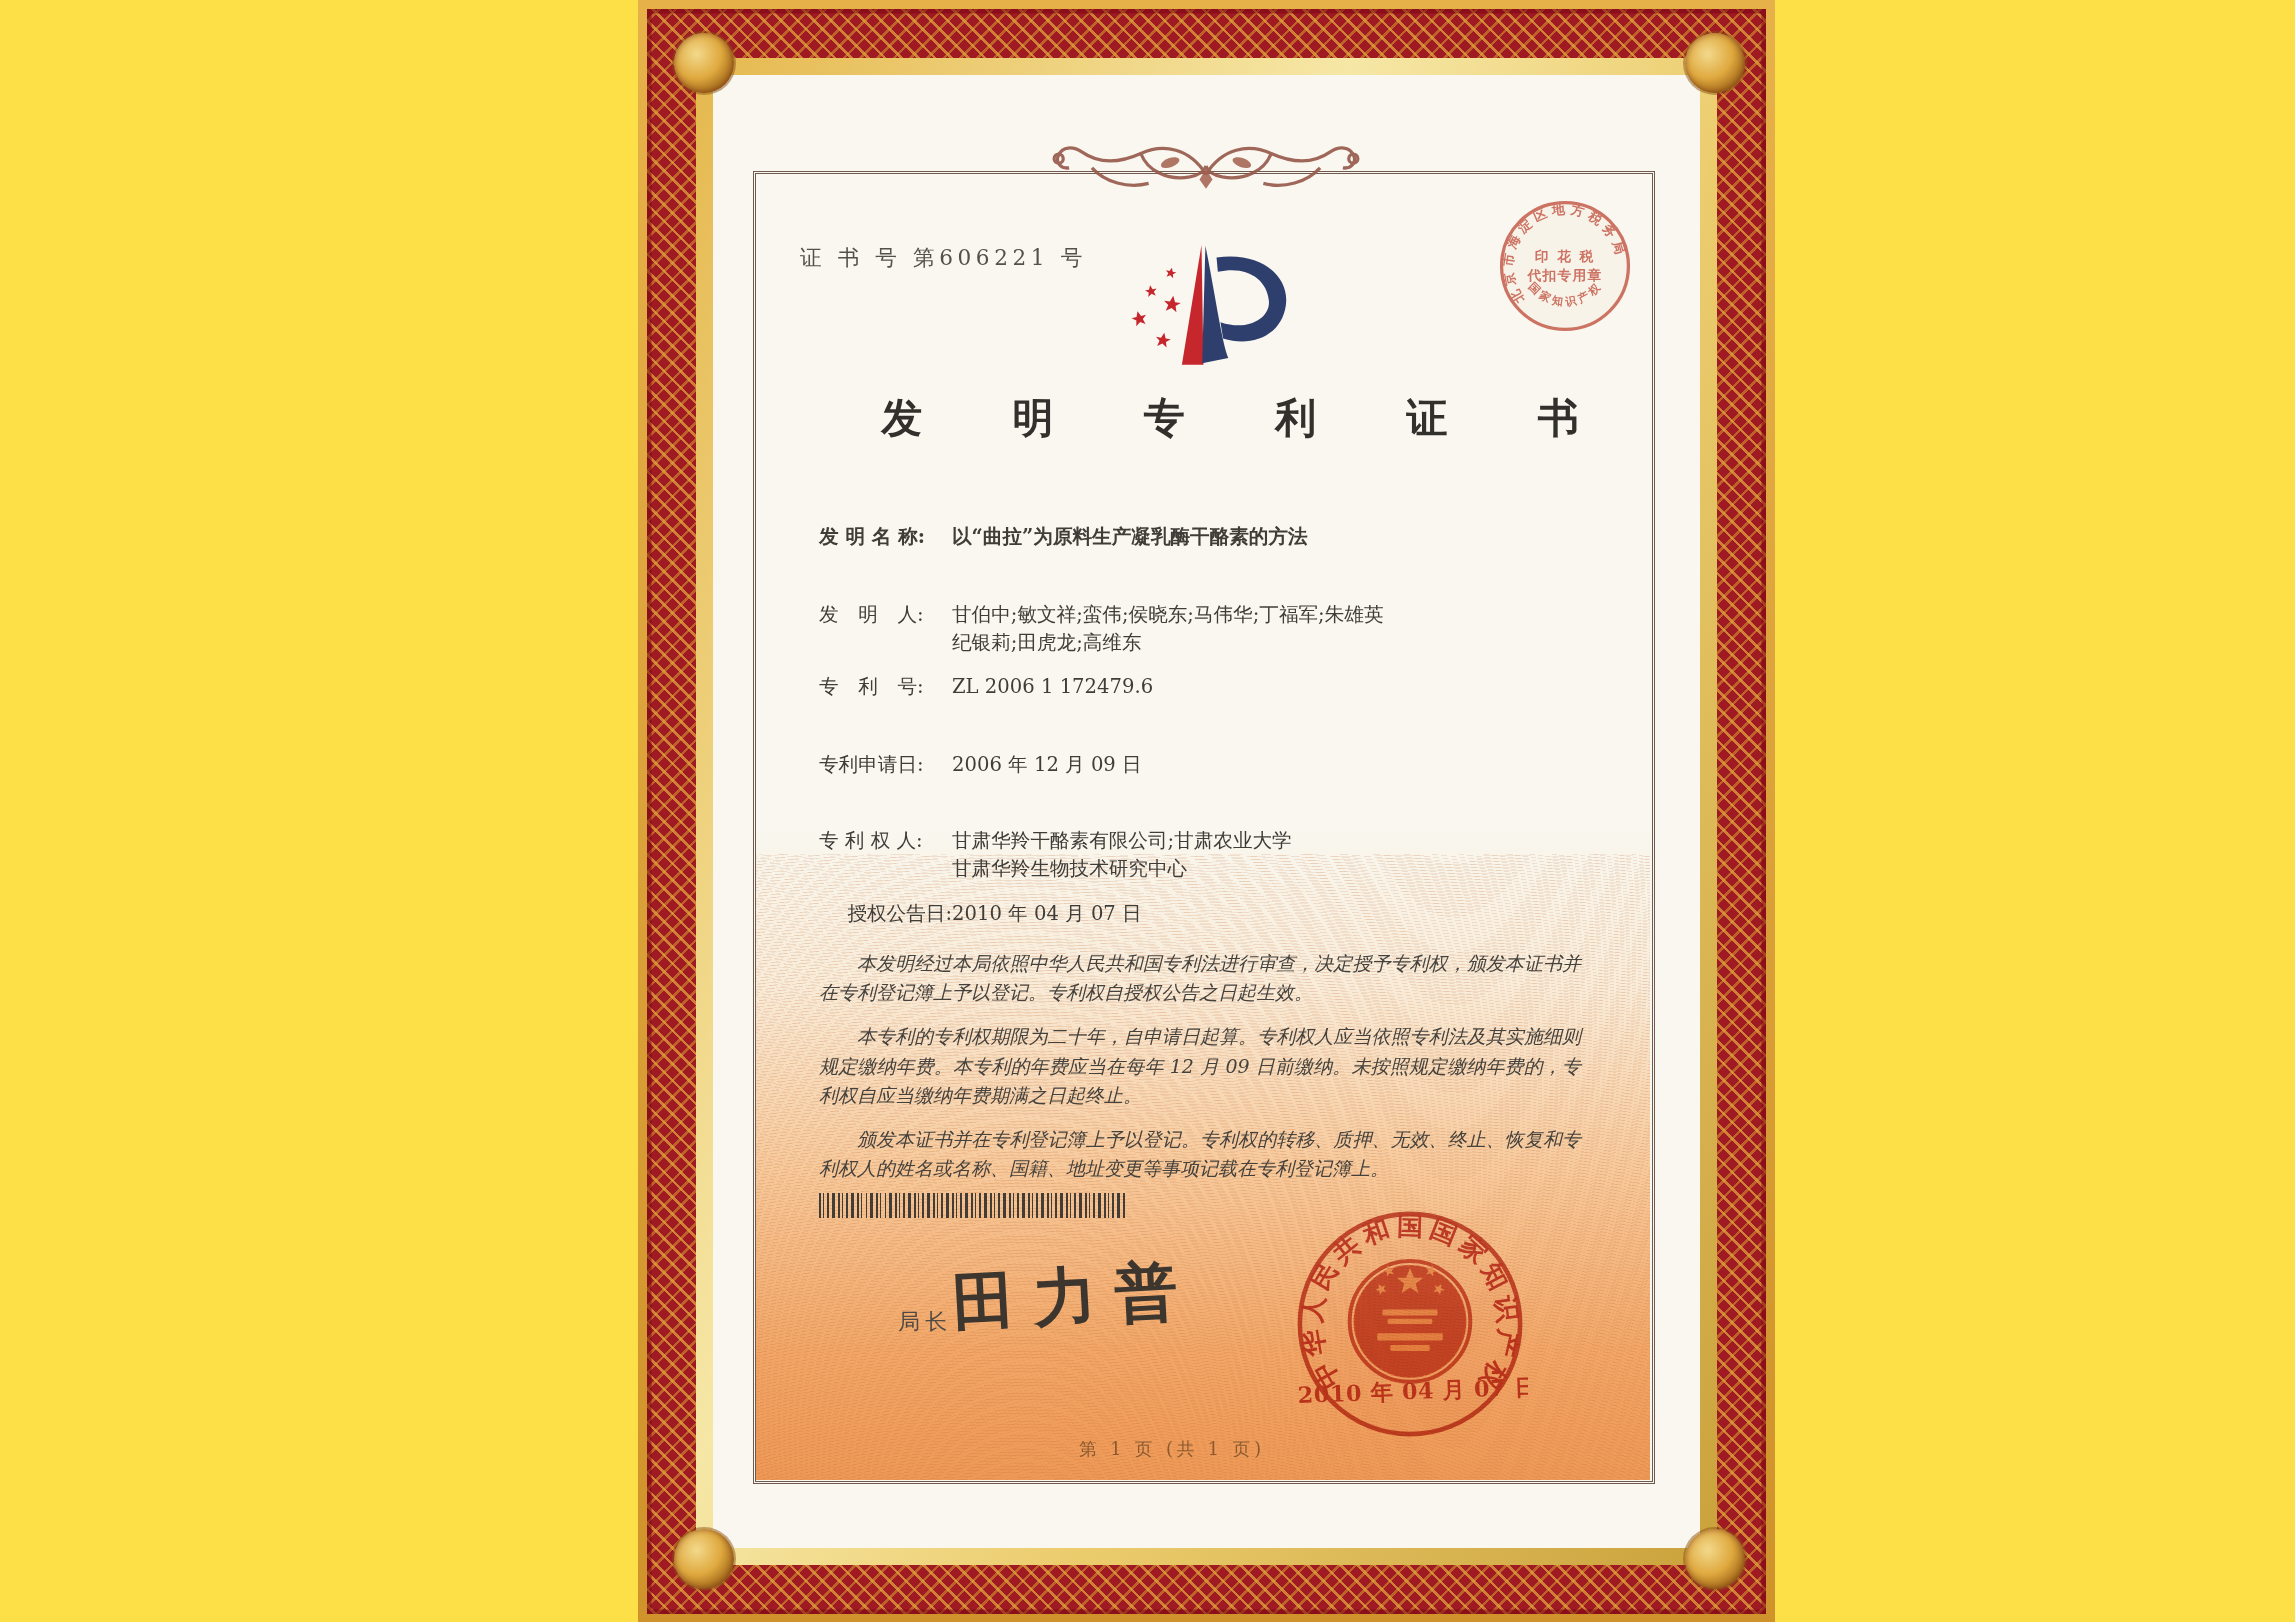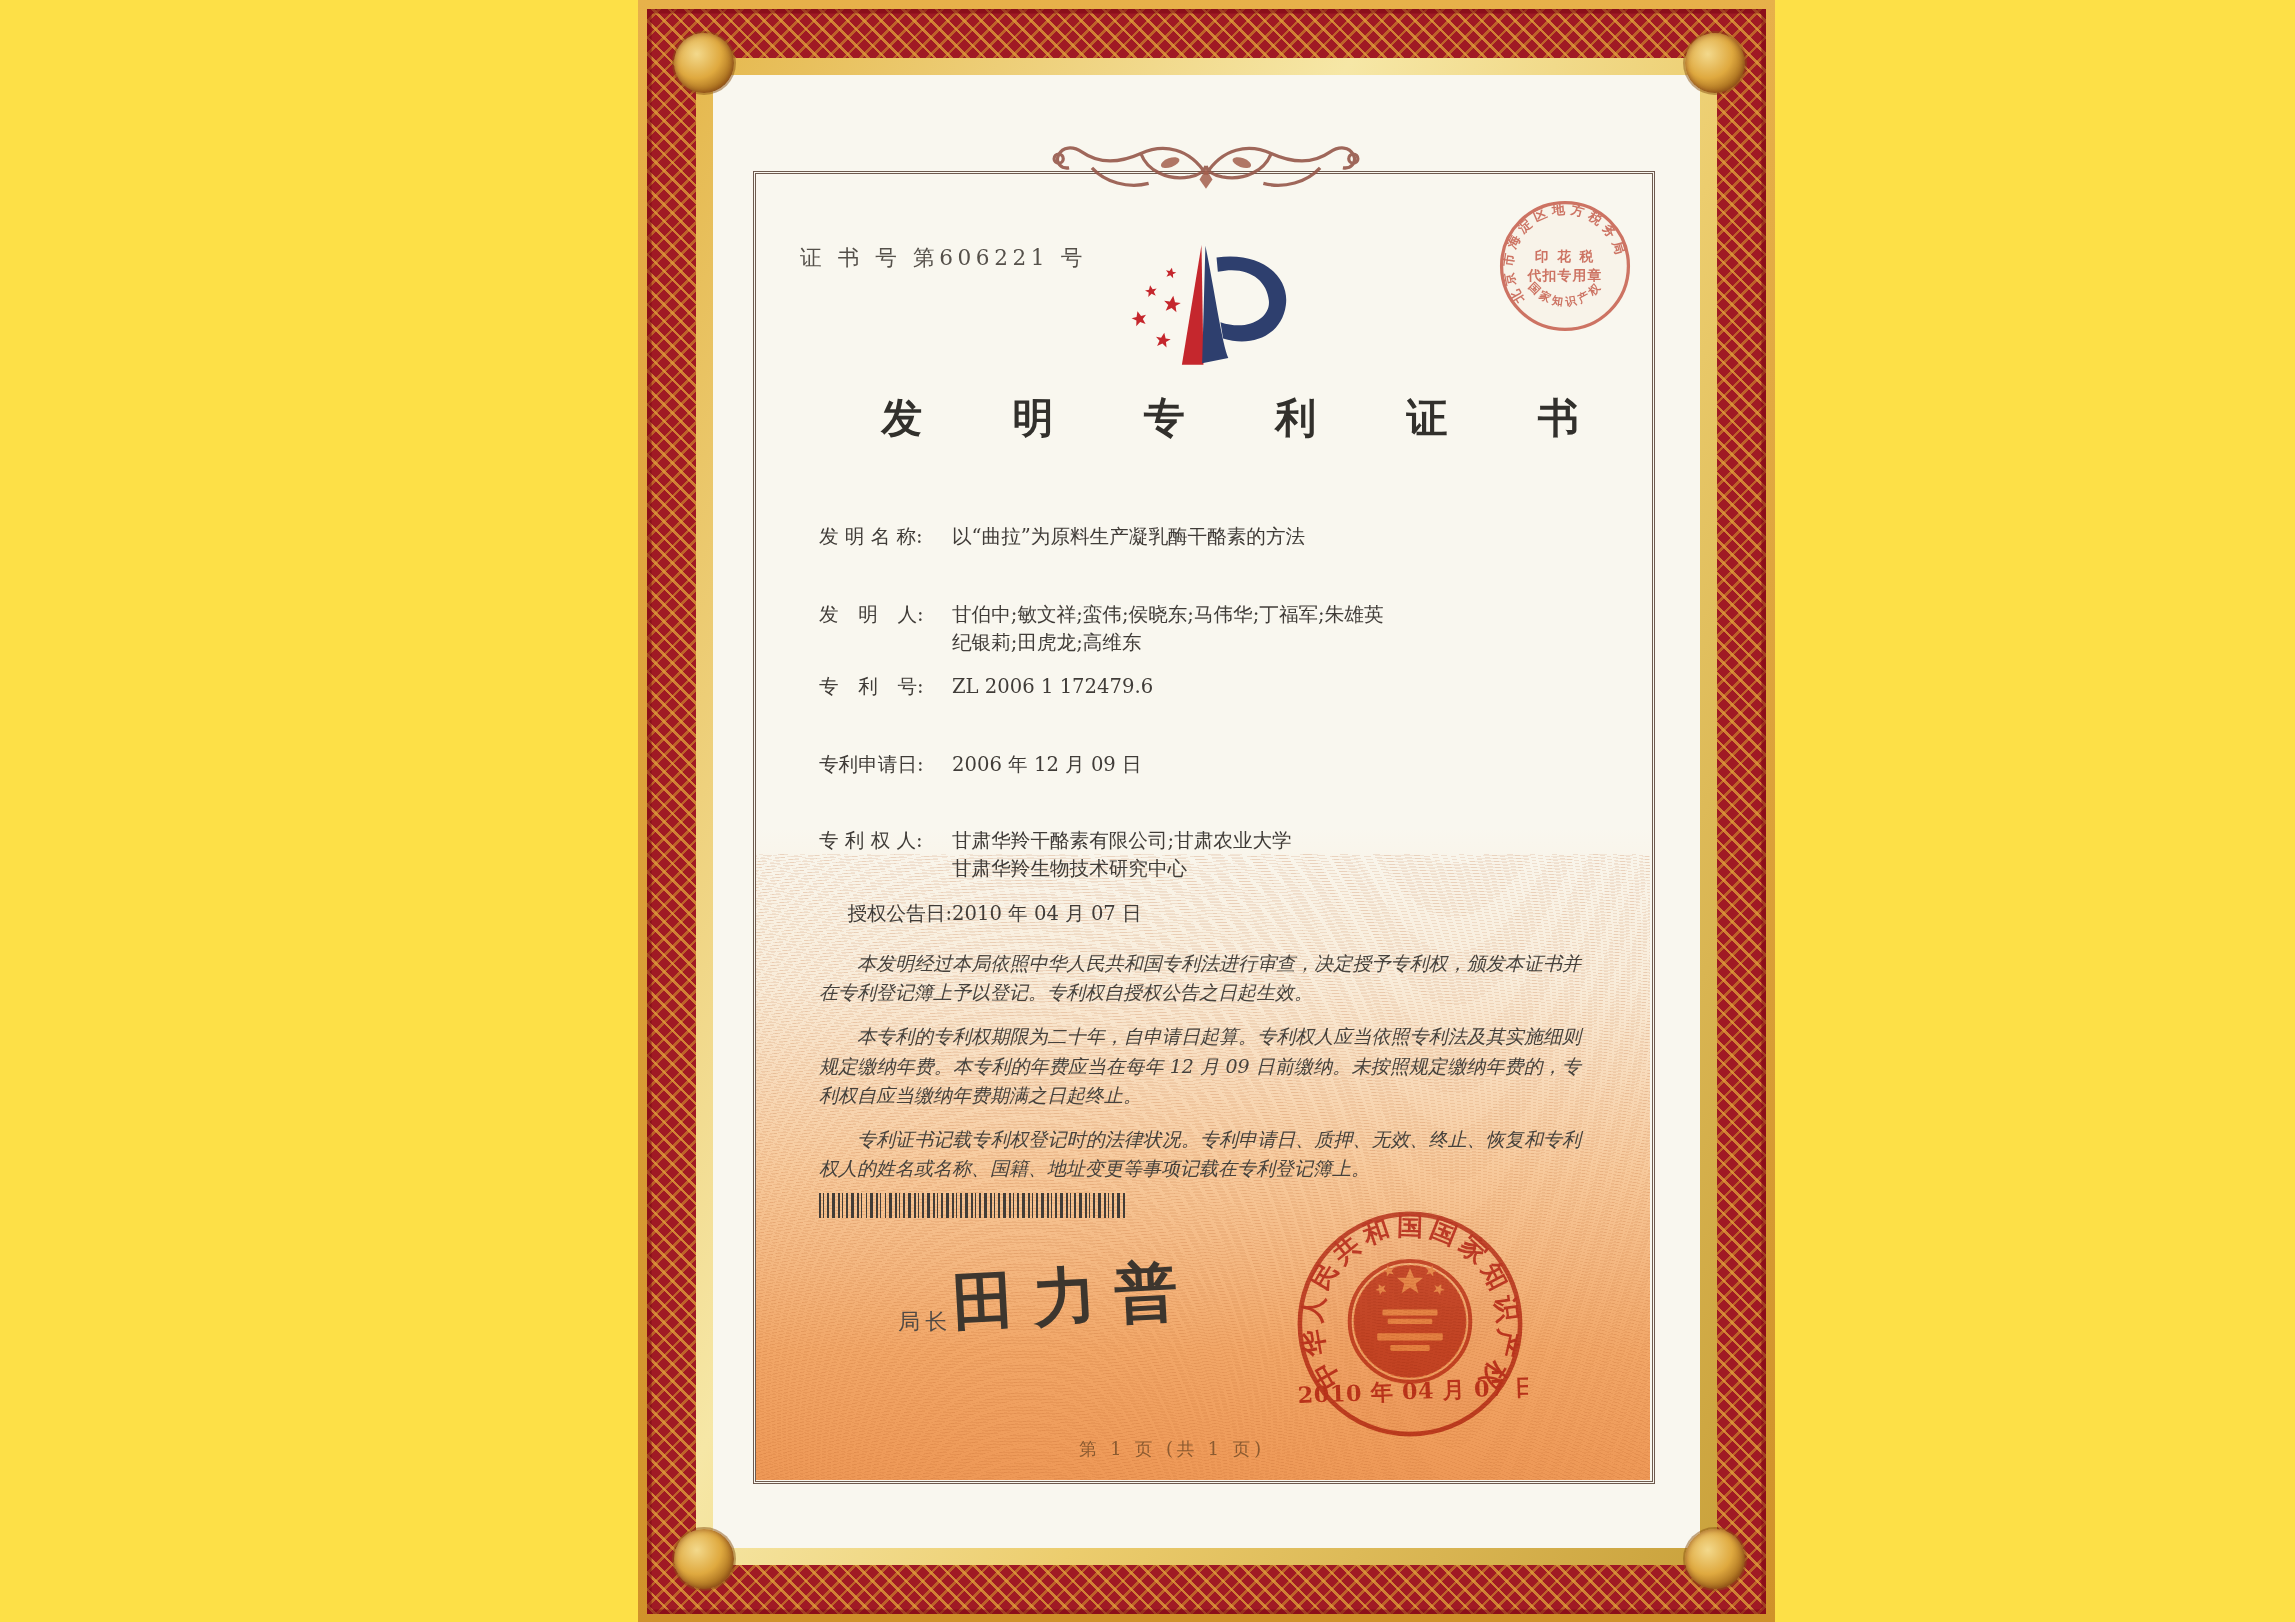--- a/index.html
+++ b/index.html
@@ -71,21 +71,21 @@
     font-size:41px;letter-spacing:38px;text-indent:38px;color:#32302c;font-weight:600;
     font-family:"DejaVu Serif","Liberation Serif",serif;
   }
   .field-row{
     left:181px;display:flex;align-items:flex-start;
     font-size:19.6px;color:#403c38;line-height:27.5px;
     font-family:"DejaVu Serif","Liberation Serif",serif;
   }
   .field-row .lbl{flex:0 0 133px;white-space:nowrap;}
   .field-row .val{white-space:nowrap;}
-  .row-name{top:523px;}
+  .row-name{top:523px;font-weight:bold;}
   .row-inventors{top:601px;}
   .row-patentno{top:673px;}
   .row-filing{top:751px;}
   .row-patentee{top:827px;}
   .row-grant{top:900px;text-align:right;}
 
   .paragraphs{
     left:181px;top:949px;width:762px;
     font-size:19px;line-height:29.4px;color:#45413c;text-align:justify;
     font-family:"DejaVu Serif","Liberation Serif",serif;
@@ -208,21 +208,21 @@
       </span>
     </div>
     <div class="abs field-row row-grant">
       <span class="lbl">授权公告日:</span>
       <span class="val">2010 年 04 月 07 日</span>
     </div>
 
     <div class="abs paragraphs">
       <p>本发明经过本局依照中华人民共和国专利法进行审查，决定授予专利权，颁发本证书并在专利登记簿上予以登记。专利权自授权公告之日起生效。</p>
       <p>本专利的专利权期限为二十年，自申请日起算。专利权人应当依照专利法及其实施细则规定缴纳年费。本专利的年费应当在每年 12 月 09 日前缴纳。未按照规定缴纳年费的，专利权自应当缴纳年费期满之日起终止。</p>
-      <p>专利证书记载专利权登记时的法律状况。专利申请日、质押、无效、终止、恢复和专利权人的姓名或名称、国籍、地址变更等事项记载在专利登记簿上。</p>
+      <p>颁发本证书并在专利登记簿上予以登记。专利权的转移、质押、无效、终止、恢复和专利权人的姓名或名称、国籍、地址变更等事项记载在专利登记簿上。</p>
     </div>
 
     <div class="abs barcode"></div>
 
     <div class="abs commissioner-label">局长</div>
     <div class="abs commissioner-signature">田力普</div>
 
     <div class="abs page-footer">第 1 页 (共 1 页)</div>
 
     <svg class="stamp-svg" viewBox="0 0 208 208">

